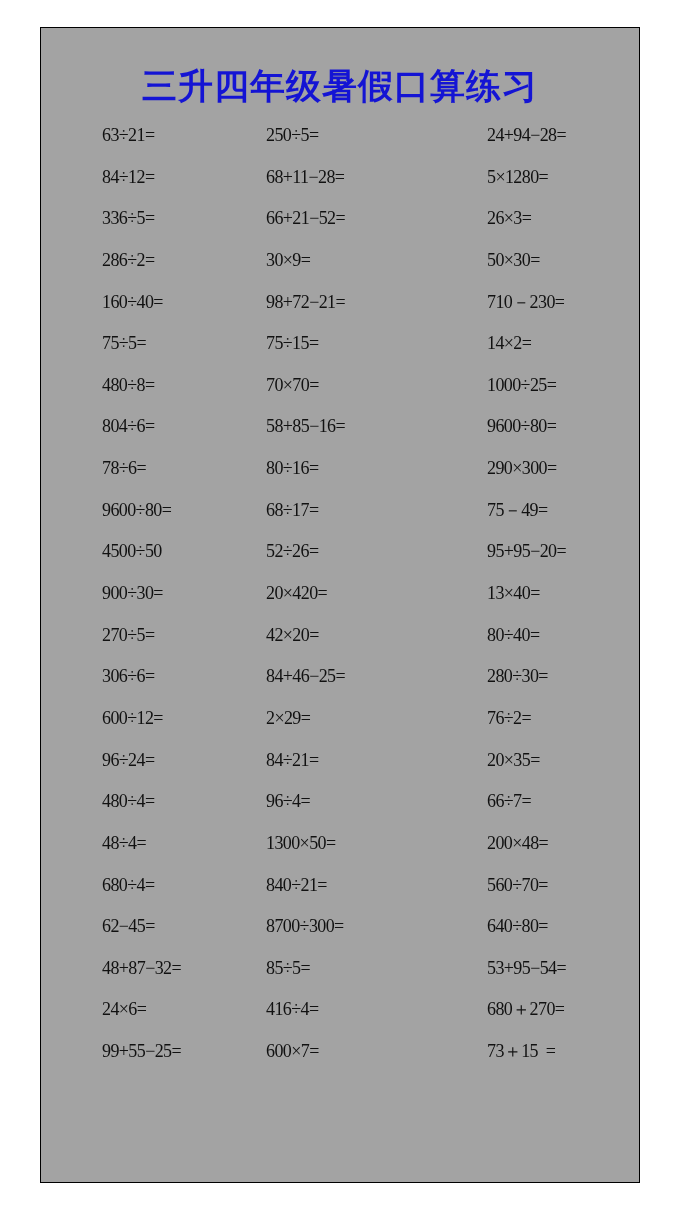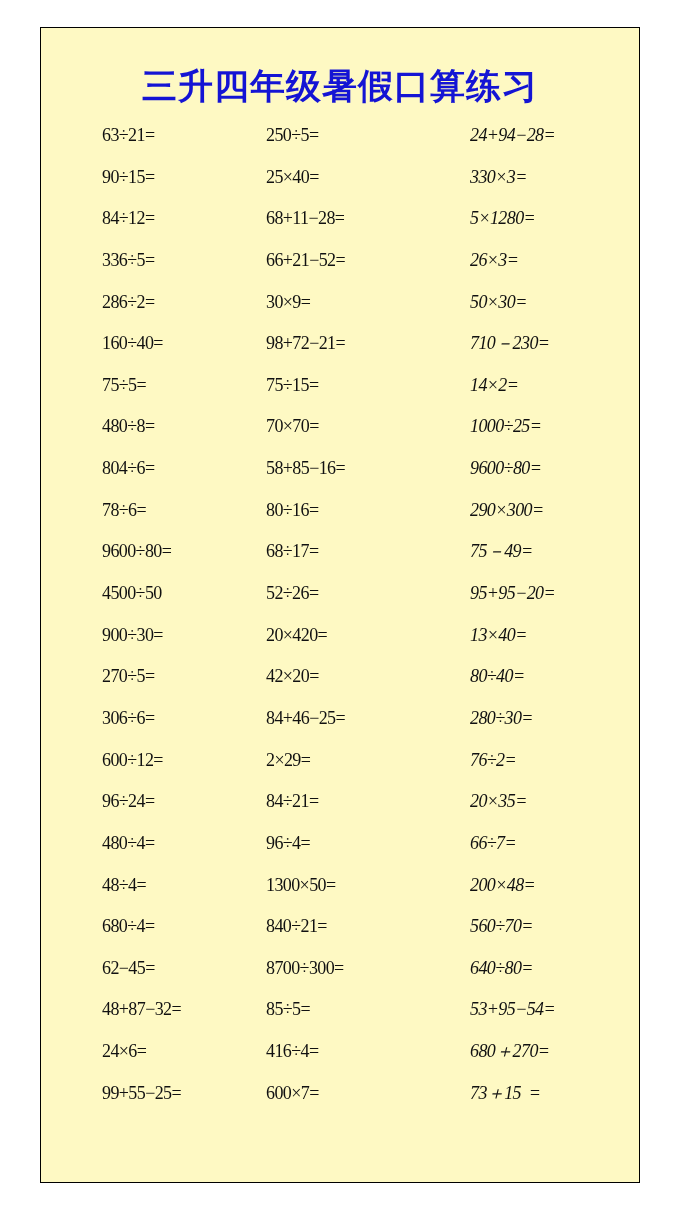--- a/index.html
+++ b/index.html
@@ -15,21 +15,21 @@
       font-family: "DejaVu Serif", "Liberation Serif", serif;
     }
     .sheet {
       position: absolute;
       left: 40px;
       top: 27px;
       width: 598px;
       height: 1154px;
       border: 1px solid #000000;
       box-sizing: content-box;
-      background: #fef9c3;
+      background: #a3a3a3;
     }
     .title {
       position: absolute;
       left: 0;
       right: 0;
       top: 36px;
       text-align: center;
       font-family: "DejaVu Sans", "Liberation Sans", sans-serif;
       font-weight: bold;
       font-size: 35px;
@@ -52,38 +52,33 @@
       top: 0;
       font-size: 18px;
       line-height: 26px;
       color: #111111;
       white-space: pre;
       letter-spacing: -0.6px;
       font-family: "Liberation Serif", "DejaVu Serif", serif;
     }
     .c0 { left: 21px; margin-left: 40px; }
     .c1 { left: 225px; text-align: center; }
-    .c2 { left: 429px; font-style: italic; }
+    .c2 { left: 446px; }
   </style>
 </head>
 <body>
 
 <div class="sheet">
   <div class="title">三升四年级暑假口算练习</div>
 
   <div class="grid">
     <div class="row">
       <span class="cell c0">63÷21=</span>
       <span class="cell c1">250÷5=</span>
       <span class="cell c2">24+94−28=</span>
-    </div>
-    <div class="row">
-      <span class="cell c0">90÷15=</span>
-      <span class="cell c1">25×40=</span>
-      <span class="cell c2">330×3=</span>
     </div>
     <div class="row">
       <span class="cell c0">84÷12=</span>
       <span class="cell c1">68+11−28=</span>
       <span class="cell c2">5×1280=</span>
     </div>
     <div class="row">
       <span class="cell c0">336÷5=</span>
       <span class="cell c1">66+21−52=</span>
       <span class="cell c2">26×3=</span>

